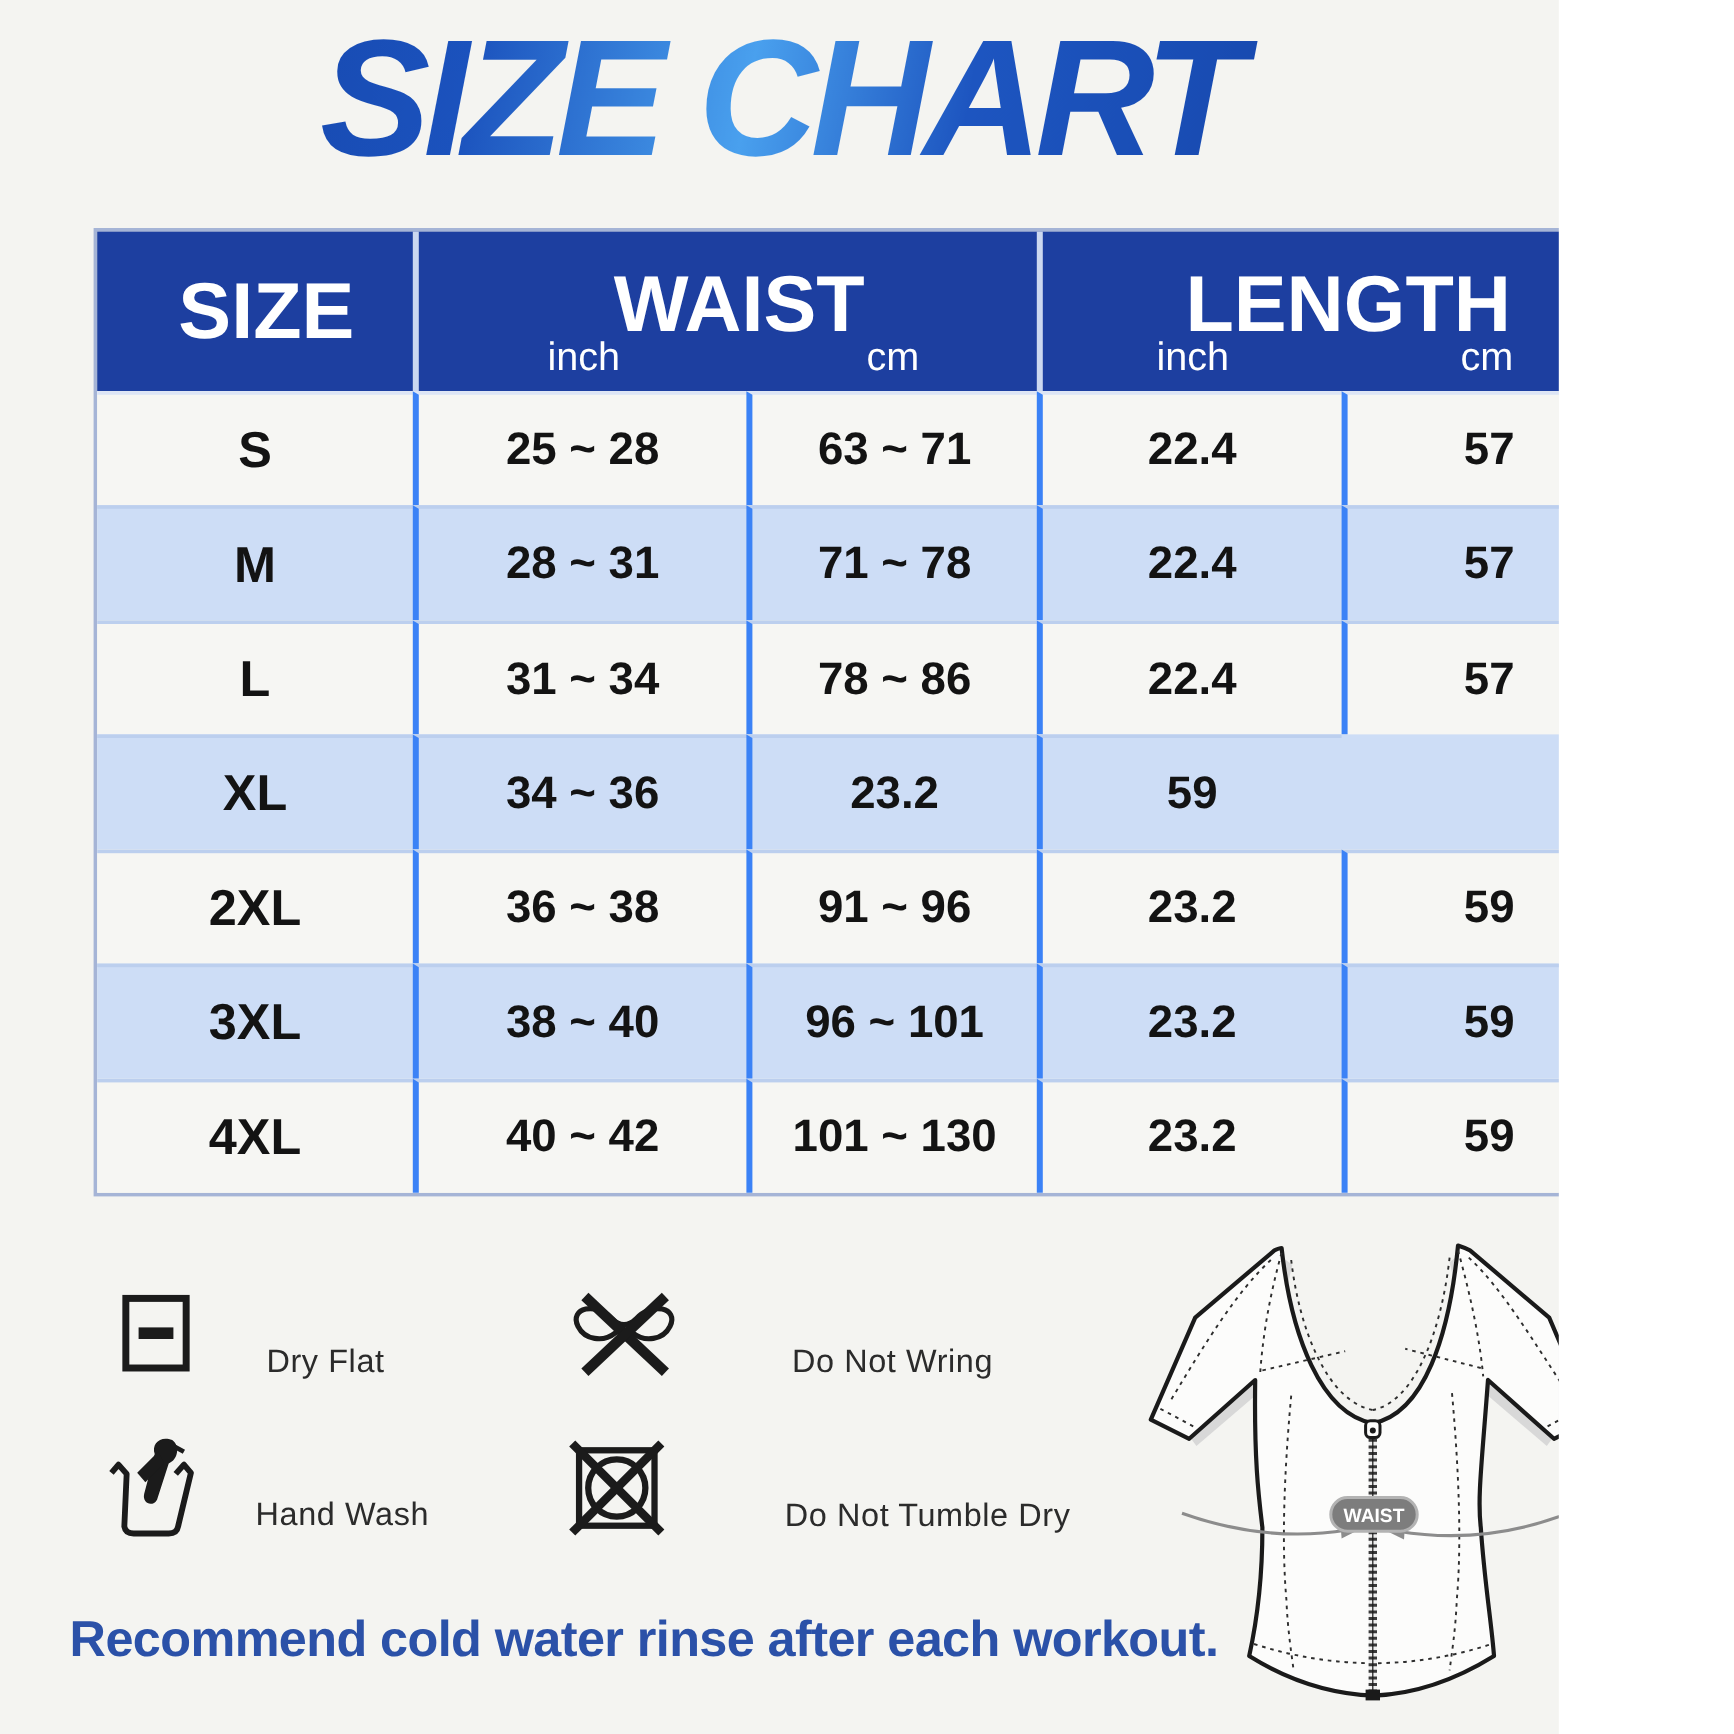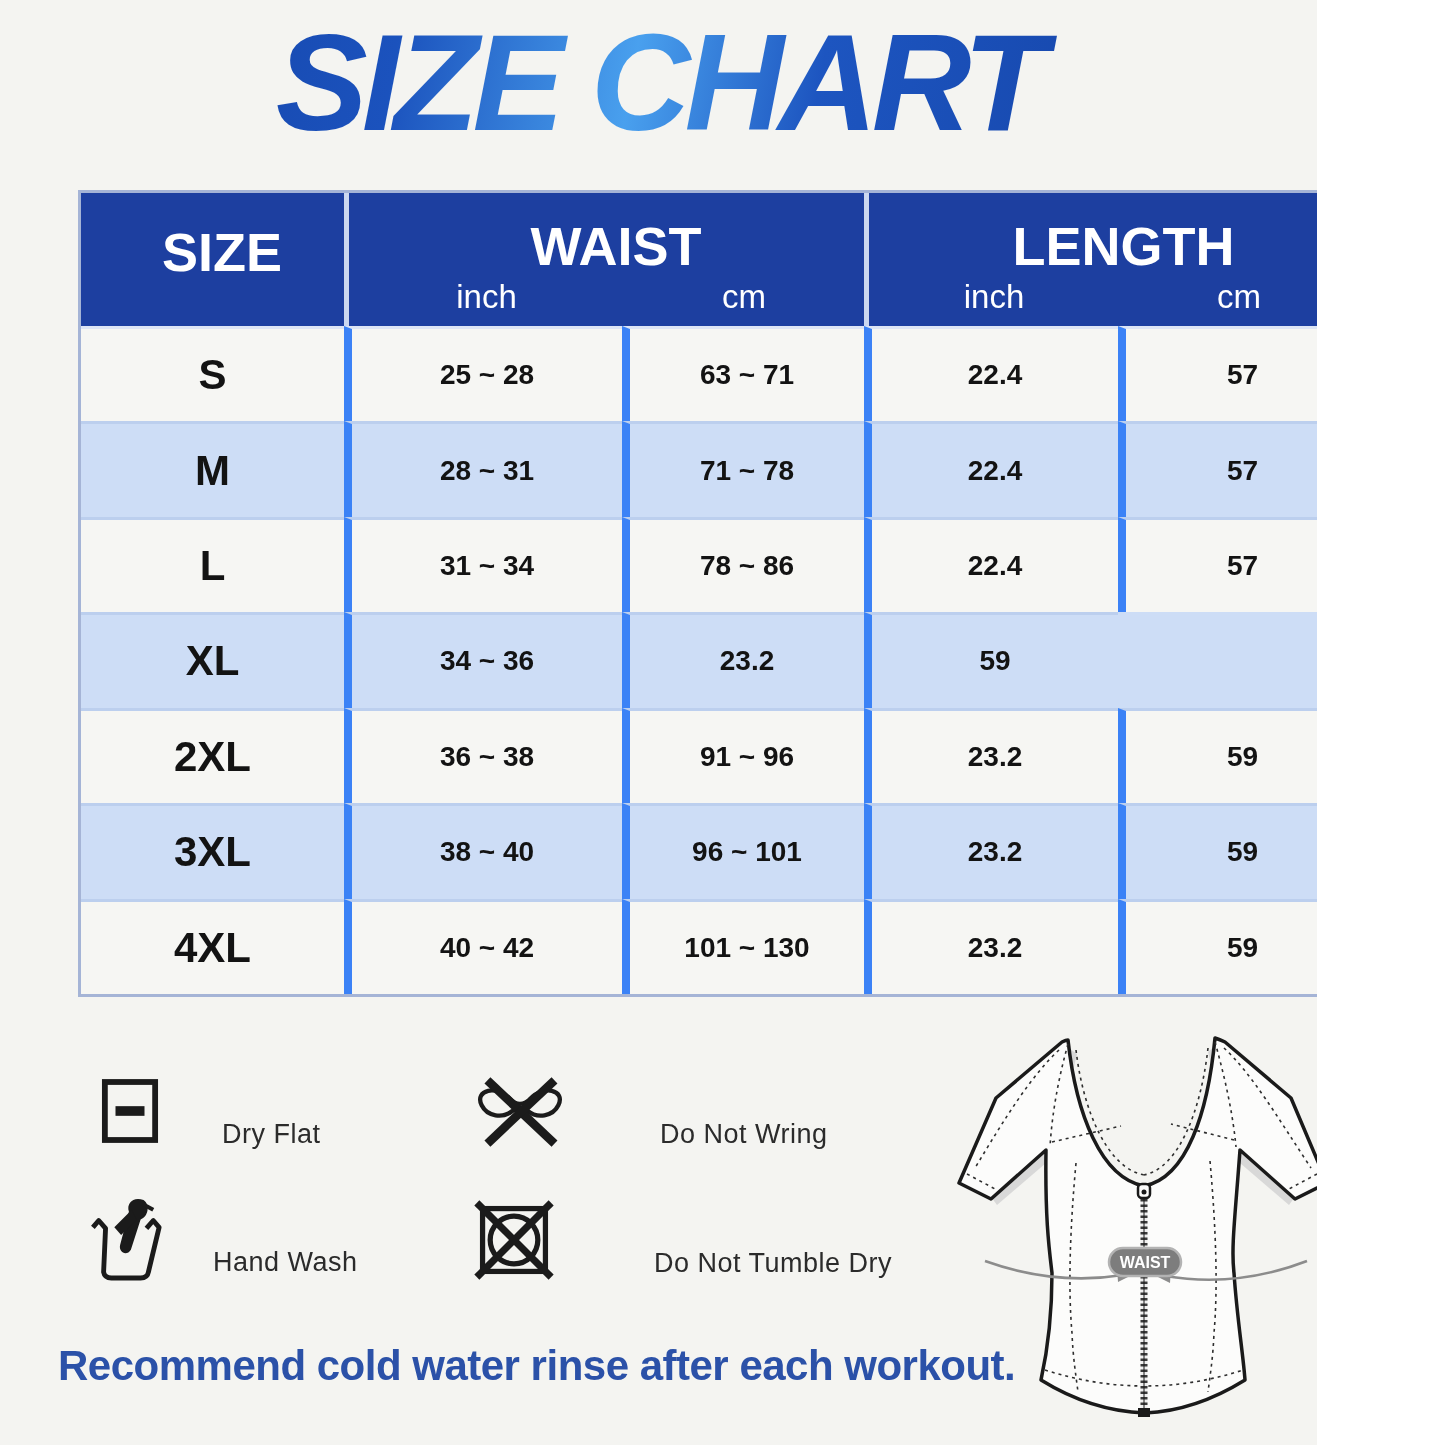--- a/index.html
+++ b/index.html
@@ -1,20 +1,19 @@
 <!DOCTYPE html>
 <html><head>
 <meta charset="utf-8">
 <style>
   html,body{margin:0;padding:0;}
   .page{
     position:relative; width:1299px; height:1445px;
     background:#f4f4f1; overflow:hidden;
     font-family:"Liberation Sans", sans-serif;
-    padding-left:18px;
   }
 
   
   .title{
     position:absolute; top:8px; left:0; width:100%;
     text-align:center; font-size:138px; line-height:1.08;
     font-weight:bold; font-style:italic; letter-spacing:-6px;
     background:linear-gradient(100deg,#123e9f 0%,#1b52bd 30%,#49a0ee 48%,#1d55c0 62%,#123e9f 100%);
     -webkit-background-clip:text; background-clip:text; color:transparent;
   }
@@ -24,35 +23,35 @@
     position:absolute; left:78px; top:190px; width:1284px; height:807px;
     border:3px solid #a5b4d6; box-sizing:border-box;
     display:flex; flex-direction:column;
   }
   .thead{
     height:133px; flex:0 0 133px; background:#1d3fa0; color:#ffffff;
     display:grid; grid-template-columns:263px 520px 495px;
   }
   .th{ position:relative; display:flex; flex-direction:column; align-items:center; }
   .th + .th{ border-left:5px solid #ccd8f0; }
-  .th-main{ margin-top:22px; font-size:54px; font-weight:bold; letter-spacing:0;margin-left:19px; }
+  .th-main{ margin-top:22px; font-size:66px; font-weight:bold; letter-spacing:0;margin-left:19px; }
   .th-units{ position:absolute; bottom:10px; left:0; right:0; display:grid; }
   .th-units.waist{ grid-template-columns:275px 240px; }
   .th-units.length{ grid-template-columns:250px 240px; }
   .th-unit{ text-align:center; font-size:33px; font-weight:normal; }
   .size-th .th-main{ margin-top:28px; }
 
   .tbody{ flex:1; display:flex; flex-direction:column; }
   .tr{ flex:1; display:grid; grid-template-columns:263px 278px 242px 254px 241px; }
   .tr:nth-child(odd){ background:#f6f6f3; }
   .tr:nth-child(even){ background:#cdddf6; }
   .td{
     display:flex; align-items:center; justify-content:center;
-    border-left:8px solid #3b82f6; border-top:3px solid #bccfee;
-    font-size:28px; font-weight:bold; color:#131313;
+    border-left:5px solid #3b82f6; border-top:3px solid #bccfee;
+    font-size:38px; font-weight:bold; color:#131313;
   }
   .tr:first-child .td{ border-top:3px solid #dde5f5; }
   .td:first-child{ border-left:none; font-size:42px; }
 
   
   .care-item{ position:absolute; display:flex; align-items:center; }
   .care-icon{ display:flex; align-items:center; justify-content:center; }
   .care-label{ font-size:27px; color:#2b2b2b; letter-spacing:0.5px;margin-top:47px; }
   #care-dry-flat{ left:95px; top:1072px; }
   #care-dry-flat .care-icon{ width:70px; } #care-dry-flat .care-label{ margin-left:57px; }

